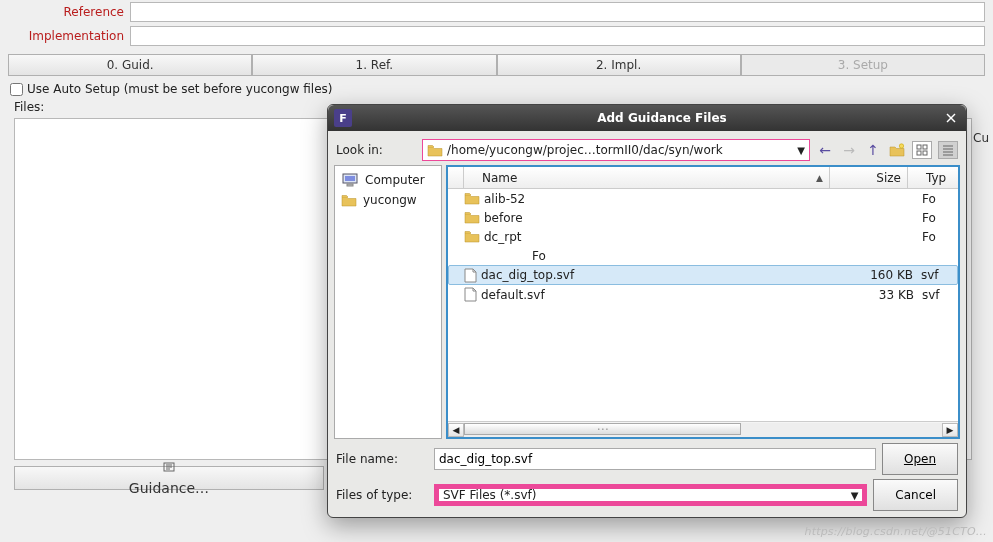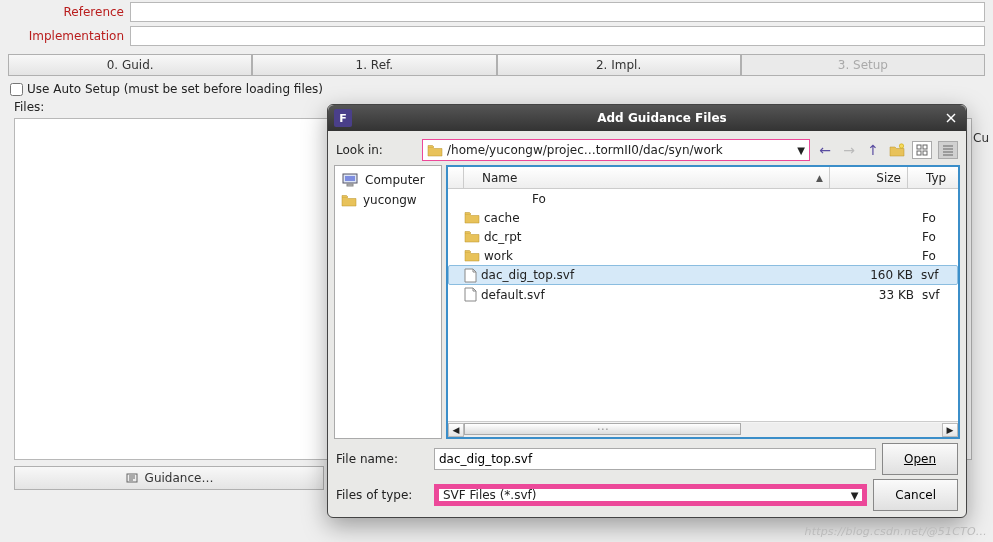--- a/index.html
+++ b/index.html
@@ -37,23 +37,24 @@
 .auto-row { display: flex; align-items: center; padding: 2px 8px 2px 10px; }
 .auto-row input[type=checkbox] { margin-right: 4px; }
 .files-label { padding: 2px 8px 2px 14px; }
 .files-box {
   margin: 2px 8px 4px 14px; height: 342px; width: 958px;
   border: 1px solid #b8b8b8; background: #fff;
 }
 .guidance-btn {
   margin: 6px 8px 0 14px; width: 310px; height: 24px;
   border: 1px solid #b0b0b0; background: linear-gradient(#f8f8f8,#e4e4e4);
-  font-family: inherit; font-size: 12px; color: #333;
+  font-family: inherit; font-size: 14px; color: #333;
   display: flex; align-items: center; justify-content: center; gap: 6px;
   cursor: pointer;
+  flex-direction: column;
 }
 .right-cut { position: absolute; right: 4px; top: 131px; color: #333; }
 
 
 .dialog {
   position: absolute; left: 327px; top: 104px; width: 640px; height: 414px;
   background: #e9e9e7; border: 1px solid #444; border-radius: 6px;
   box-shadow: 0 8px 24px rgba(0,0,0,.35); display: flex; flex-direction: column;
 }
 .dlg-title {
@@ -195,21 +196,21 @@
 
 <div class="tabs">
   <button class="tab-btn">0. Guid.</button>
   <button class="tab-btn">1. Ref.</button>
   <button class="tab-btn">2. Impl.</button>
   <button class="tab-btn disabled">3. Setup</button>
 </div>
 
 <div class="auto-row">
   <input type="checkbox" style="">
-  <span>Use Auto Setup (must be set before loading files)</span>
+  <span>Use Auto Setup (must be set before yucongw files)</span>
 </div>
 
 <div class="files-label">Files:</div>
 <div class="files-box"></div>
 
 <button class="guidance-btn">
   <span>
     <svg width="14" height="14" viewBox="0 0 14 14">
         <rect x="2" y="3" width="10" height="8" fill="none" stroke="#666"></rect>
         <line x1="4" y1="5" x2="10" y2="5" stroke="#666"></line>
@@ -305,59 +306,59 @@
           <div class="col-handle"></div>
           <div class="col col-name">
             <span>Name</span>
             <span class="sort-ind">▲</span>
           </div>
           <div class="col col-size">Size</div>
           <div class="col col-type">Typ</div>
         </div>
         <div class="fp-rows" id="fp-rows">
             <div class="row">
+              <div class="cell-name">
+                <span>
+                  <svg width="16" height="13" viewBox="0 0 16 13">
+                    <path class="folder-svg" d="M1 3 h5 l1.5 1.5 H15 V12 H1 Z"></path>
+                    <path class="folder-svg" d="M1 3 V1.5 h4.5 L7 3"></path>
+                  </svg>
+                </span>
+                <span>alib-52</span>
+              </div>
               <div class="cell-size"></div>
               <div class="cell-type">Fo</div>
             </div>
             <div class="row">
               <div class="cell-name">
                 <span>
                   <svg width="16" height="13" viewBox="0 0 16 13">
                     <path class="folder-svg" d="M1 3 h5 l1.5 1.5 H15 V12 H1 Z"></path>
                     <path class="folder-svg" d="M1 3 V1.5 h4.5 L7 3"></path>
                   </svg>
                 </span>
-                <span>cache</span>
+                <span>before</span>
               </div>
               <div class="cell-size"></div>
               <div class="cell-type">Fo</div>
             </div>
             <div class="row">
               <div class="cell-name">
                 <span>
                   <svg width="16" height="13" viewBox="0 0 16 13">
                     <path class="folder-svg" d="M1 3 h5 l1.5 1.5 H15 V12 H1 Z"></path>
                     <path class="folder-svg" d="M1 3 V1.5 h4.5 L7 3"></path>
                   </svg>
                 </span>
                 <span>dc_rpt</span>
               </div>
               <div class="cell-size"></div>
               <div class="cell-type">Fo</div>
             </div>
             <div class="row">
-              <div class="cell-name">
-                <span>
-                  <svg width="16" height="13" viewBox="0 0 16 13">
-                    <path class="folder-svg" d="M1 3 h5 l1.5 1.5 H15 V12 H1 Z"></path>
-                    <path class="folder-svg" d="M1 3 V1.5 h4.5 L7 3"></path>
-                  </svg>
-                </span>
-                <span>work</span>
-              </div>
               <div class="cell-size"></div>
               <div class="cell-type">Fo</div>
             </div>
             <div class="row selected">
               <div class="cell-name">
                 <span>
                   <svg width="13" height="15" viewBox="0 0 13 15">
                     <path class="file-svg" d="M1 1 h8 l3 3 v10 h-11 Z"></path>
                     <path d="M9 1 v3 h3" fill="none" stroke="#888"></path>
                   </svg>

